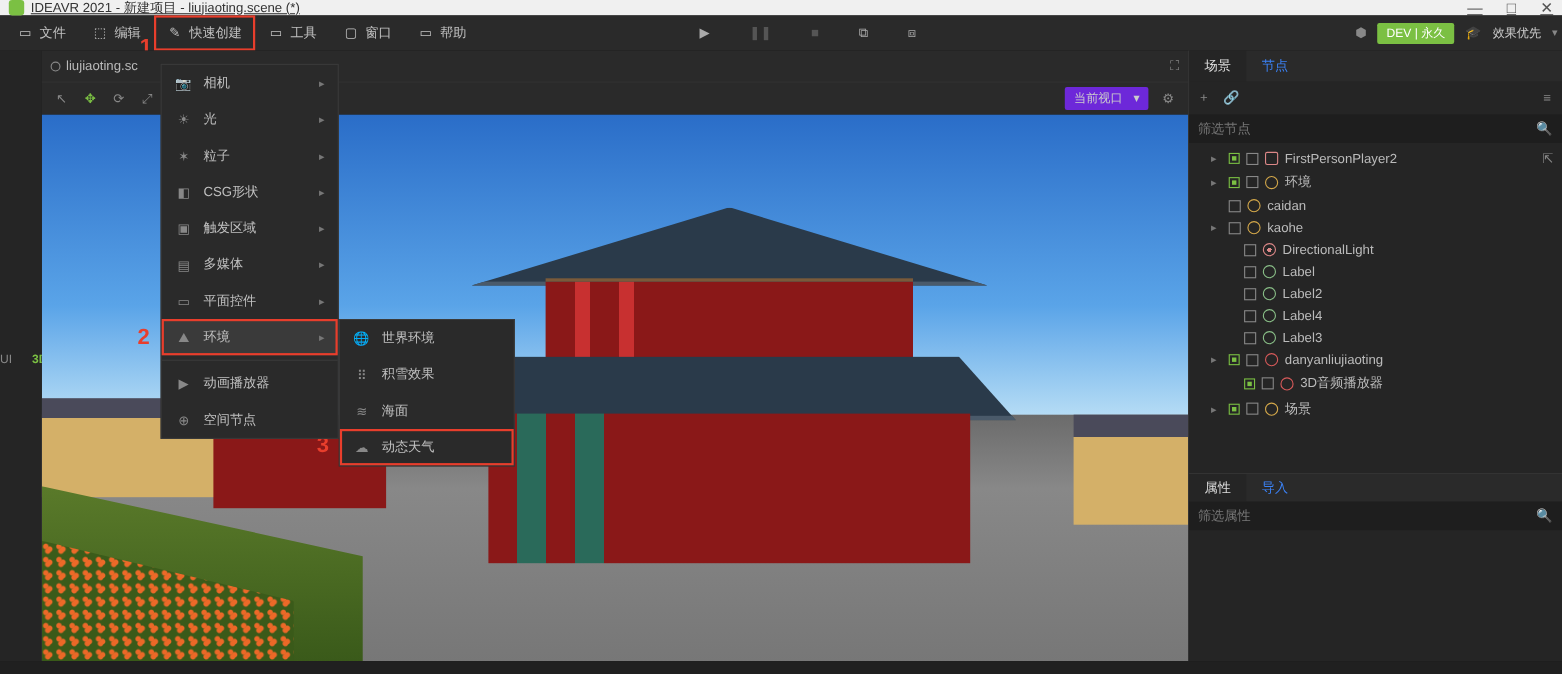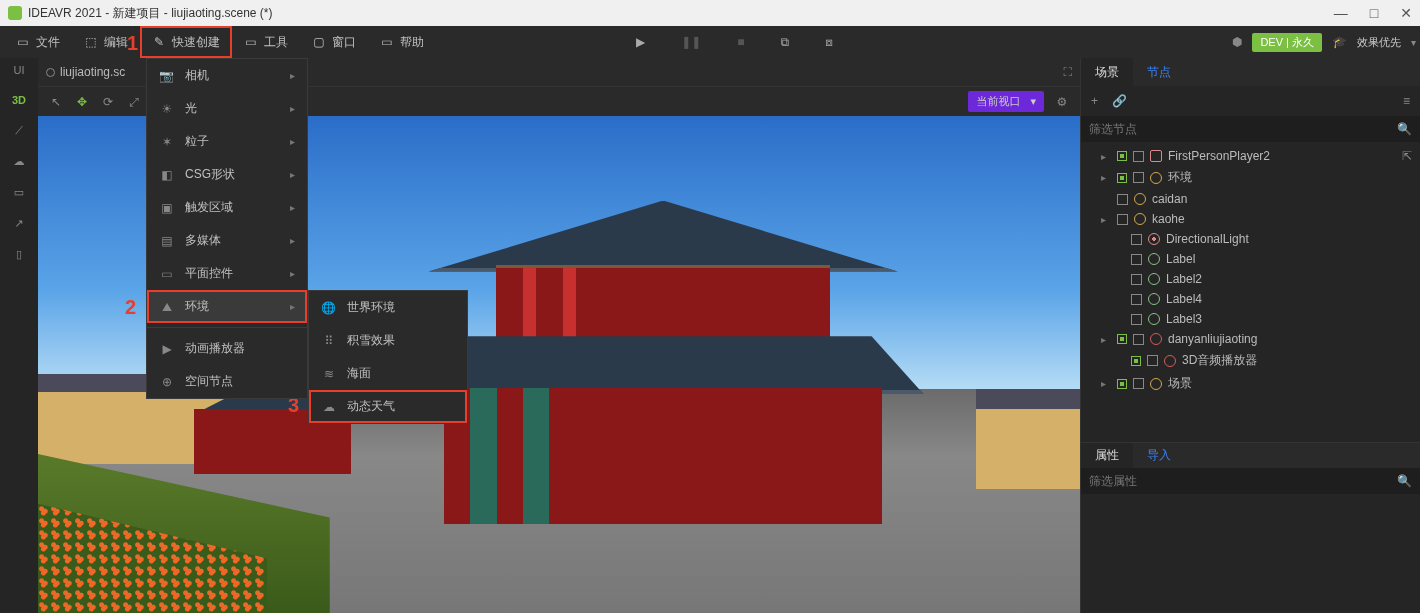--- a/index.html
+++ b/index.html
@@ -1,37 +1,37 @@
 <!DOCTYPE html>
 <html><head>
 <meta charset="utf-8">
 <style>
 * { margin: 0; padding: 0; box-sizing: border-box; font-family: "Microsoft YaHei", Arial, sans-serif; }
 body { width: 1420px; height: 613px; background: #202020; color: #c0c0c0; font-size: 12px; overflow: hidden; position: relative; }
 
 
-.titlebar { height: 26px; background: #f0f0f0; display: flex; align-items: center; padding: 0 8px; color: #333; }
+.titlebar { height: 14px; background: #f0f0f0; display: flex; align-items: center; padding: 0 8px; color: #333; text-decoration: underline; }
 .titlebar .app-icon { width: 14px; height: 14px; background: #7bc043; border-radius: 3px; margin-right: 6px; }
 .titlebar .win-controls { margin-left: auto; display: flex; gap: 22px; font-size: 14px; color: #555; }
 
 
 .menubar { height: 32px; background: #2a2a2a; display: flex; align-items: center; padding: 0 4px; }
 .menubar .menu-item { display: flex; align-items: center; gap: 6px; padding: 0 12px; height: 100%; color: #c0c0c0; cursor: pointer; }
 .menubar .menu-item.highlighted { border: 2px solid #e83e2c; padding: 0 10px; }
 .menubar .menu-icon { width: 14px; height: 14px; display: inline-flex; align-items: center; justify-content: center; }
 .menubar .playback { margin-left: 200px; display: flex; gap: 36px; align-items: center; color: #aaa; }
 .menubar .right-controls { margin-left: auto; display: flex; align-items: center; gap: 10px; }
 .dev-badge { background: #7bc043; color: #fff; padding: 2px 8px; border-radius: 2px; font-size: 11px; }
 .right-text { color: #ccc; font-size: 11px; }
 
 
 .main { display: flex; height: calc(613px - 26px - 32px); }
 
 
-.leftrail { width: 38px; background: #252525; display: flex; flex-direction: column; align-items: center; padding-top: 6px; gap: 18px; }
+.leftrail { width: 38px; background: #252525; display: flex; flex-direction: row; align-items: center; padding-top: 6px; gap: 18px; }
 .leftrail .rail-item { color: #888; font-size: 11px; cursor: pointer; }
 .leftrail .rail-item.active { color: #7bc043; }
 
 
 .center { flex: 1; display: flex; flex-direction: column; position: relative; background: #1e1e1e; }
 .tabbar { height: 28px; background: #2a2a2a; display: flex; align-items: center; padding: 0 8px; gap: 34px; }
 .tab { display: flex; align-items: center; gap: 5px; color: #bbb; }
 .tab .circle { width: 9px; height: 9px; border: 1px solid #888; border-radius: 50%; }
 .toolbar2 { height: 30px; background: #2a2a2a; display: flex; align-items: center; padding: 0 8px; gap: 6px; border-top: 1px solid #333; }
 .tool-icon { width: 20px; height: 20px; color: #888; display: flex; align-items: center; justify-content: center; }

